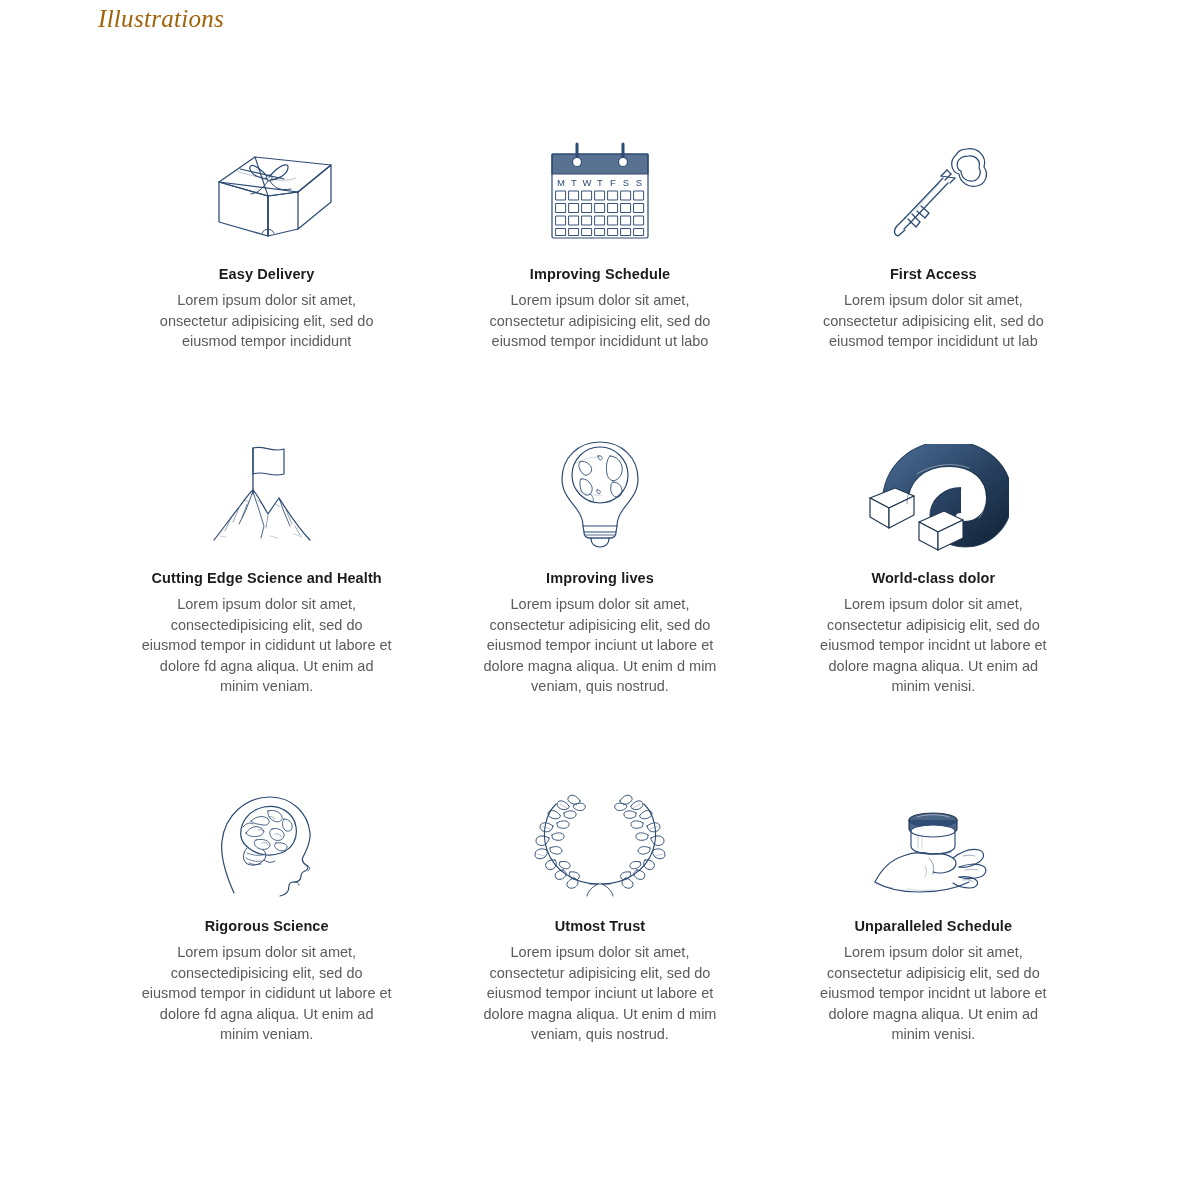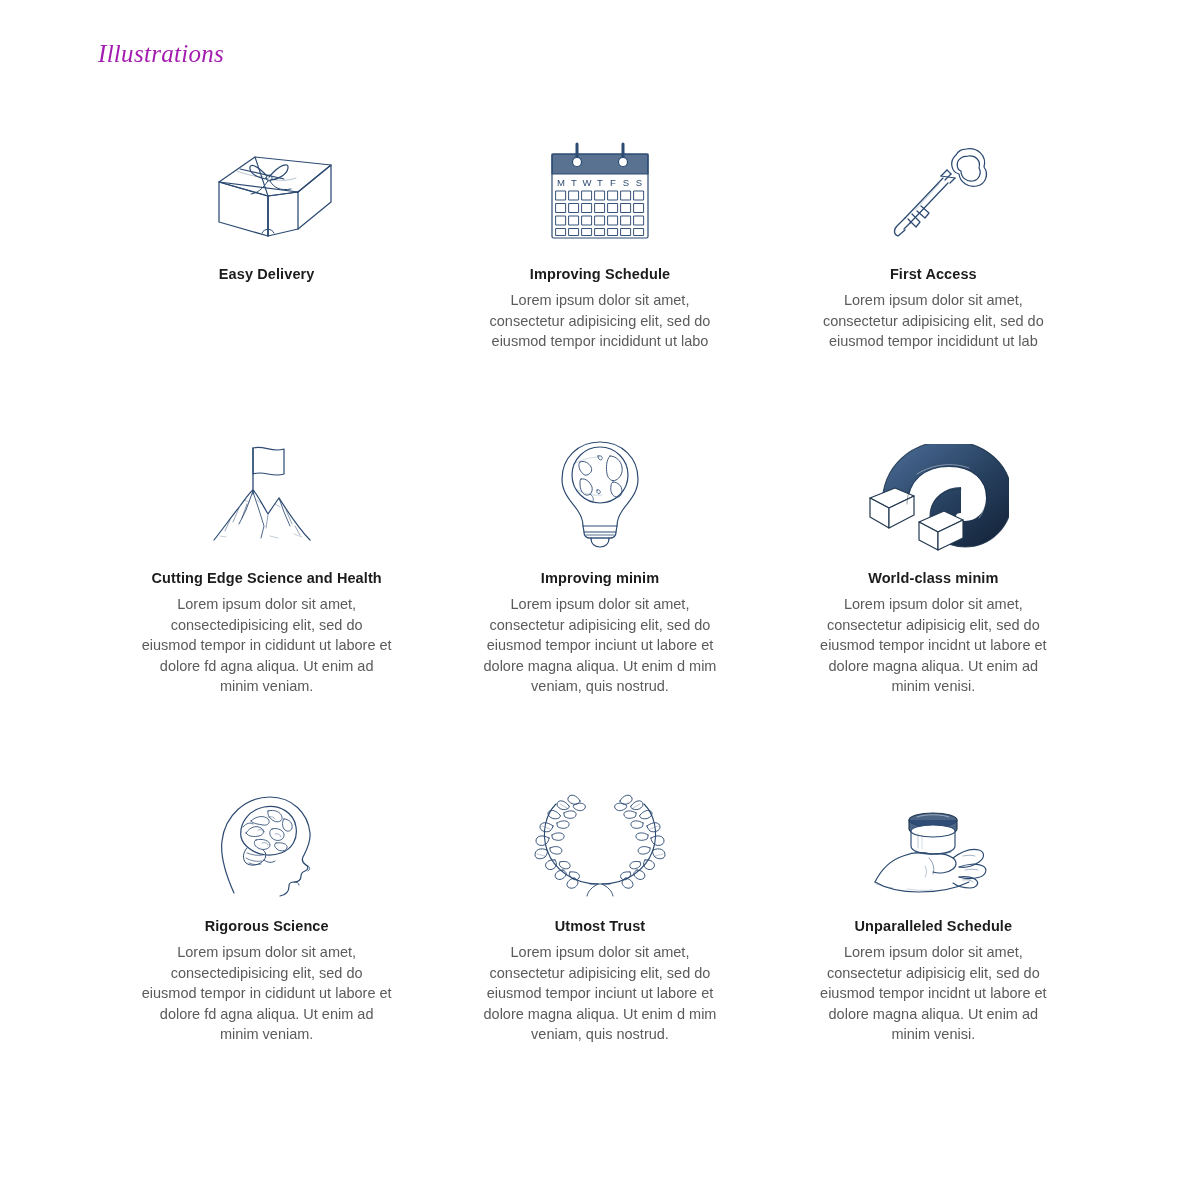--- a/index.html
+++ b/index.html
@@ -11,26 +11,26 @@
     width: 1200px;
     height: 1191px;
     font-family: "Liberation Sans", sans-serif;
     color: #3c3c3c;
     overflow: hidden;
     position: relative;
   }
   .page-title {
     position: absolute;
     left: 98px;
-    top: 40px;
+    top: 5px;
     font-family: "Liberation Serif", serif;
     font-style: italic;
     font-size: 25px;
     letter-spacing: 0.3px;
-    color: #a21caf;
+    color: #a16207;
   }
   .grid {
     position: absolute;
     left: 100px;
     top: 130px;
     width: 1000px;
     display: grid;
     grid-template-columns: repeat(3, 1fr);
     grid-template-rows: 300px 350px 350px;
     column-gap: 0px;
@@ -110,20 +110,21 @@
           <path d="M76 45 C70 53 66 57 59 58" stroke-width="1"></path>
 
           <path d="M70 97 C72 92 80 92 82 97" stroke-width="1"></path>
 
           <path d="M45 35 C55 39 66 41 72 41" stroke-width="0.6" opacity="0.55"></path>
           <path d="M84 44 C92 45 99 44 104 42" stroke-width="0.6" opacity="0.55"></path>
         </g>
       </svg>
     </div>
     <div class="card-title">Easy Delivery</div>
+    <div class="card-body">Lorem ipsum dolor sit amet, onsectetur adipisicing elit, sed do eiusmod tempor incididunt</div>
   </div>
 
   <div class="card row1">
     <div class="illo">
       <svg width="128" height="112" viewBox="0 0 128 112">
         <g fill="none" stroke="#2c4a72" stroke-width="1.2" stroke-linejoin="round" stroke-linecap="round">
 
           <rect x="16" y="18" width="96" height="84" rx="1.5"></rect>
 
           <rect x="16" y="18" width="96" height="20" fill="#2c4a72" fill-opacity="0.78" stroke="#2c4a72"></rect>
@@ -272,21 +273,21 @@
           <path d="M63 48 C68 48 72 52 72 57 C72 61 69 64 66 63 C62 62 60 57 61 52 C61 50 62 48 63 48 Z" stroke-width="0.9"></path>
 
           <path d="M48 22 C51 21 53 23 52 25 C51 27 48 26 48 22 Z" stroke-width="0.8"></path>
           <path d="M47 56 C49 55 51 57 50 59 C49 61 46 59 47 56 Z" stroke-width="0.8"></path>
 
           <path d="M24 30 C32 25 42 23 50 23" stroke-width="0.5" opacity="0.45"></path>
           <path d="M26 55 C34 60 44 62 52 61" stroke-width="0.5" opacity="0.45"></path>
         </g>
       </svg>
     </div>
-    <div class="card-title">Improving minim</div>
+    <div class="card-title">Improving lives</div>
     <div class="card-body">Lorem ipsum dolor sit amet, consectetur adipisicing elit, sed do eiusmod tempor inciunt ut labore et dolore magna aliqua. Ut enim d mim veniam, quis nostrud.</div>
   </div>
 
   <div class="card row2">
     <div class="illo">
       <svg width="152" height="108" viewBox="0 0 152 108">
         <defs>
           <linearGradient id="magnetShade" x1="0" y1="0" x2="1" y2="1">
             <stop offset="0%" stop-color="#46668f"></stop>
             <stop offset="55%" stop-color="#27405f"></stop>
@@ -313,21 +314,21 @@
 
           <g stroke="#ffffff" stroke-width="0.8" opacity="0.5" fill="none">
             <path d="M60 30 C76 20 96 18 112 24"></path>
             <path d="M122 38 C130 50 130 64 122 74"></path>
           </g>
 
           <path d="M50 60 C50 36 70 22 92 22 C114 22 130 36 130 54" fill="none" stroke="#0f2235" stroke-width="0.8" opacity="0.55"></path>
         </g>
       </svg>
     </div>
-    <div class="card-title">World-class minim</div>
+    <div class="card-title">World-class dolor</div>
     <div class="card-body">Lorem ipsum dolor sit amet, consectetur adipisicig elit, sed do eiusmod tempor incidnt ut labore et dolore magna aliqua. Ut enim ad minim venisi.</div>
   </div>
 
   <div class="card row3">
     <div class="illo">
       <svg width="122" height="115" viewBox="0 0 122 115">
         <g fill="none" stroke="#2c4a72" stroke-width="1.2" stroke-linejoin="round" stroke-linecap="round">
 
           <path d="M28 108 C20 90 14 72 16 56 C19 30 40 12 64 12 C86 12 102 28 104 48 C105 58 100 66 97 72 C95 76 97 78 100 80 C103 82 102 85 99 86 C96 87 95 88 95 91 C95 95 92 97 88 97 C85 97 83 98 83 101 C83 106 80 110 74 111"></path>
 

